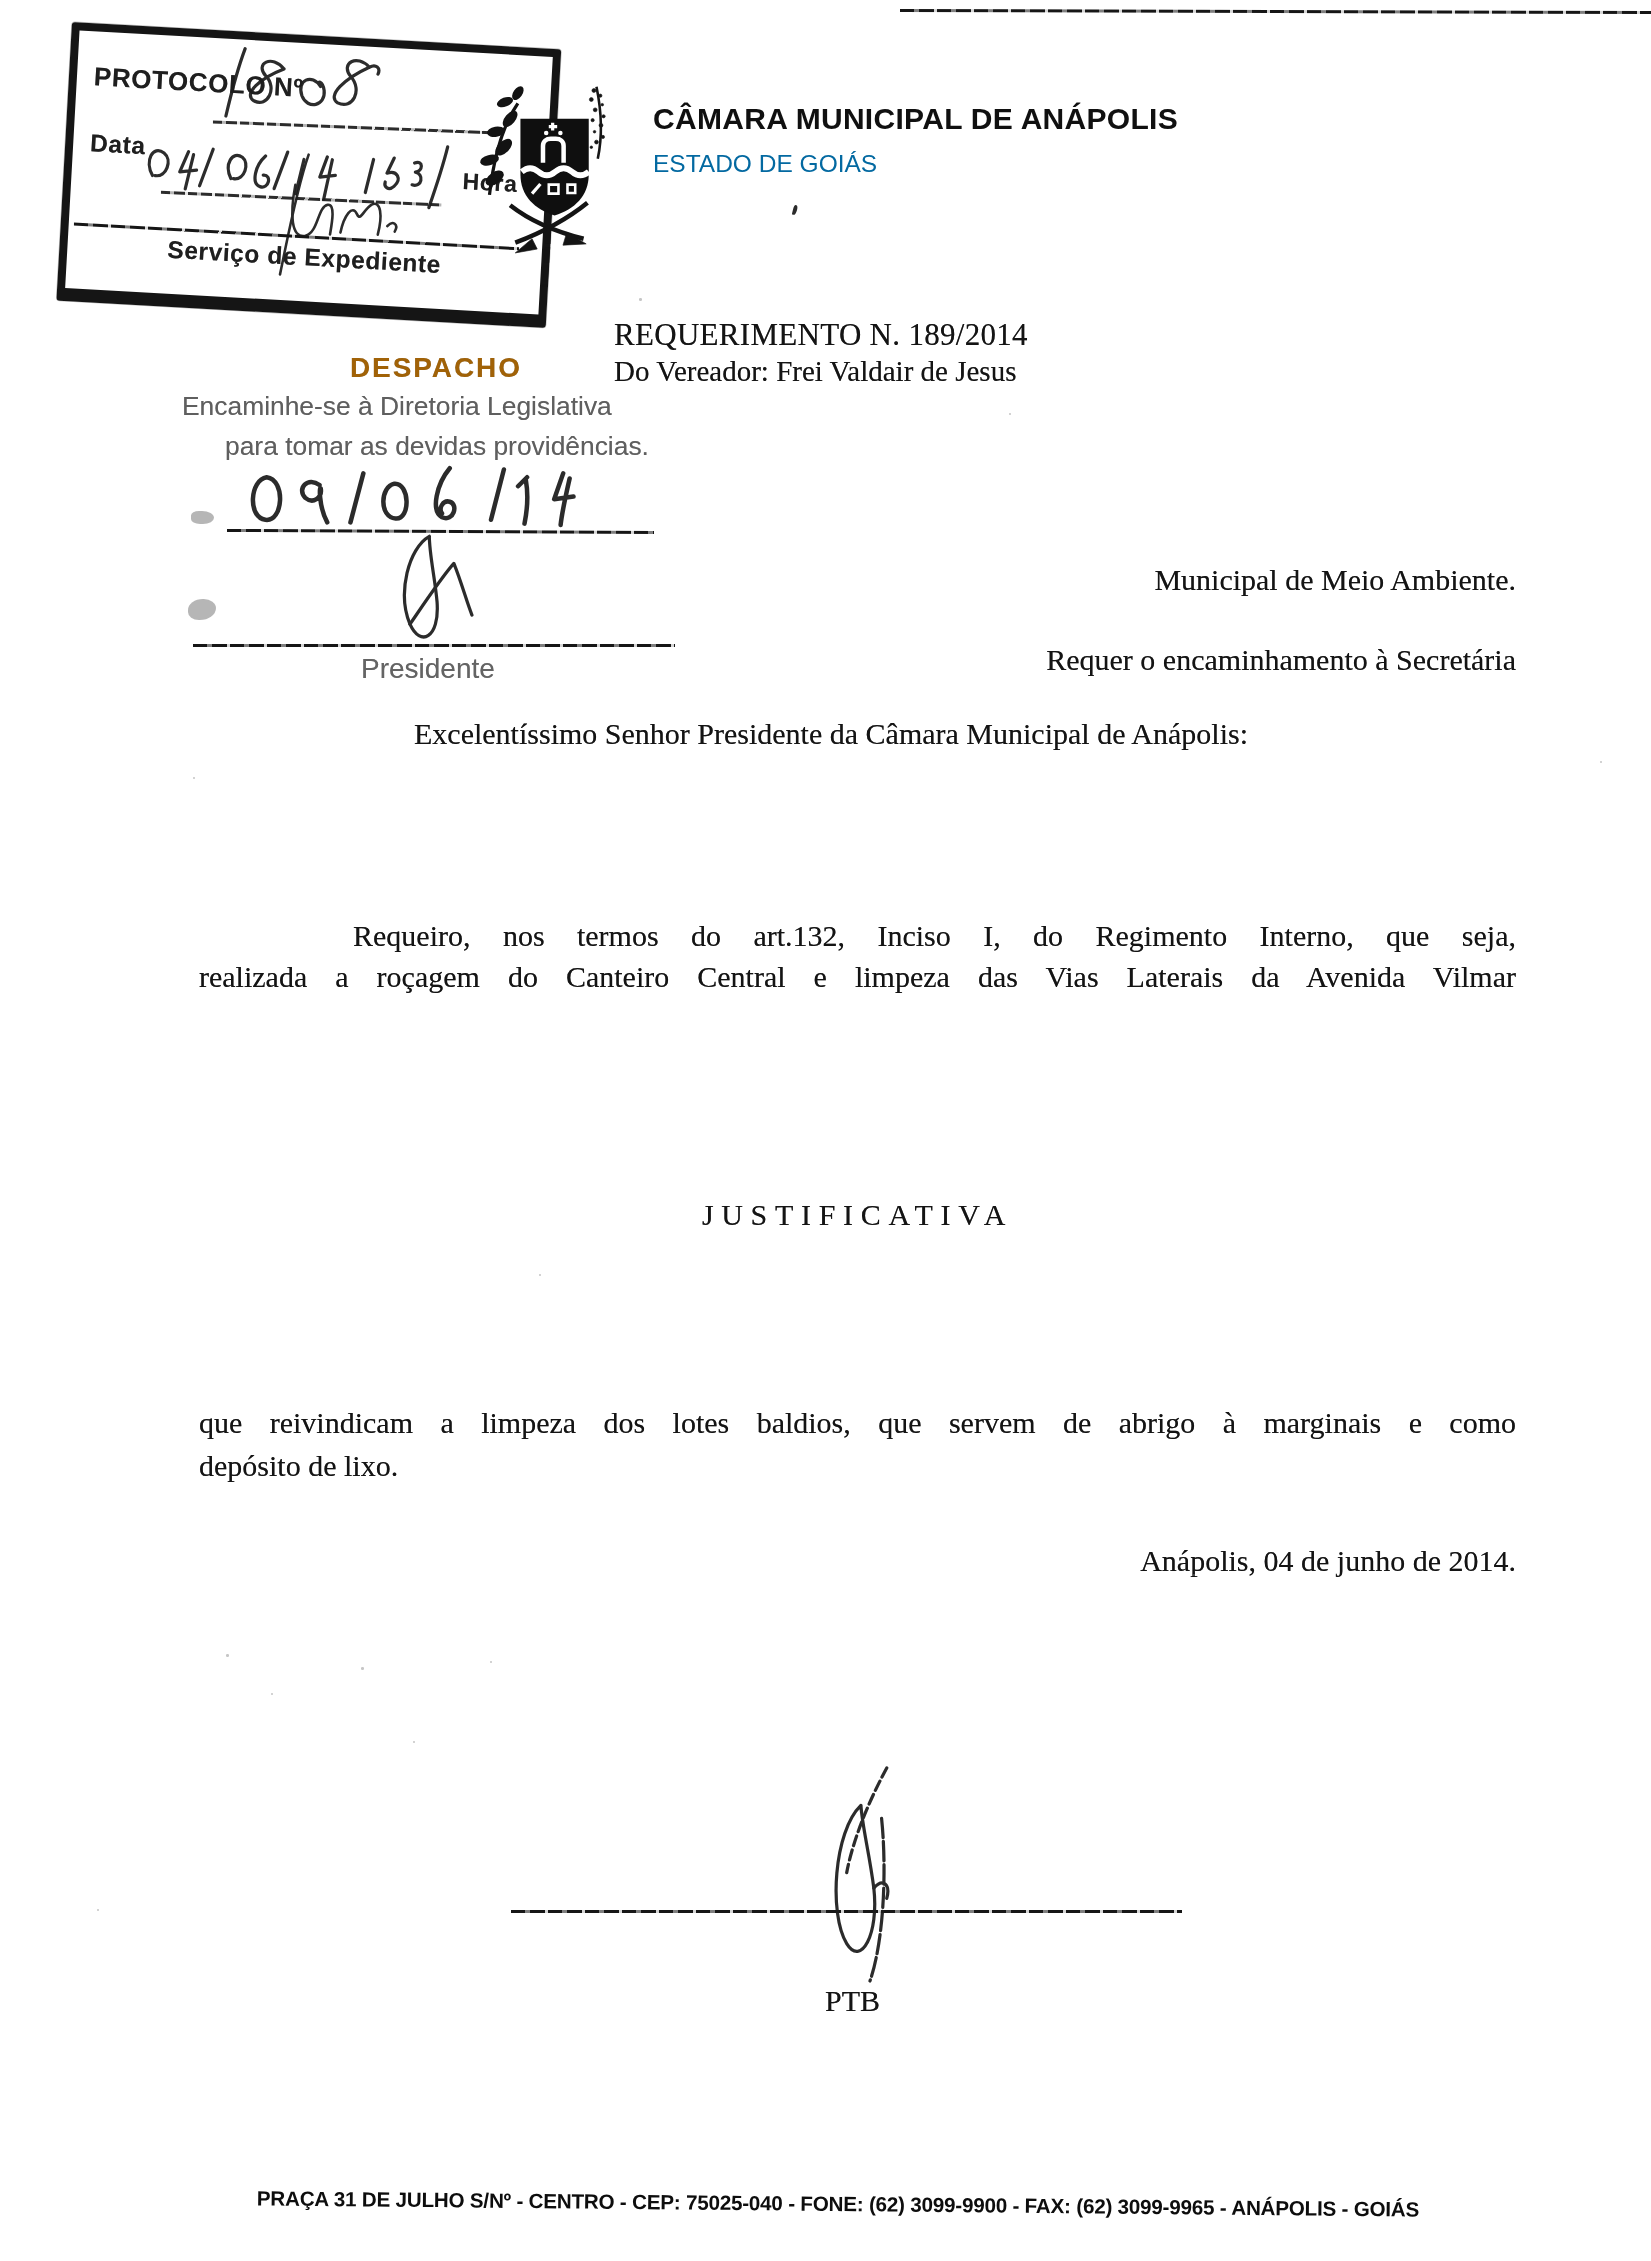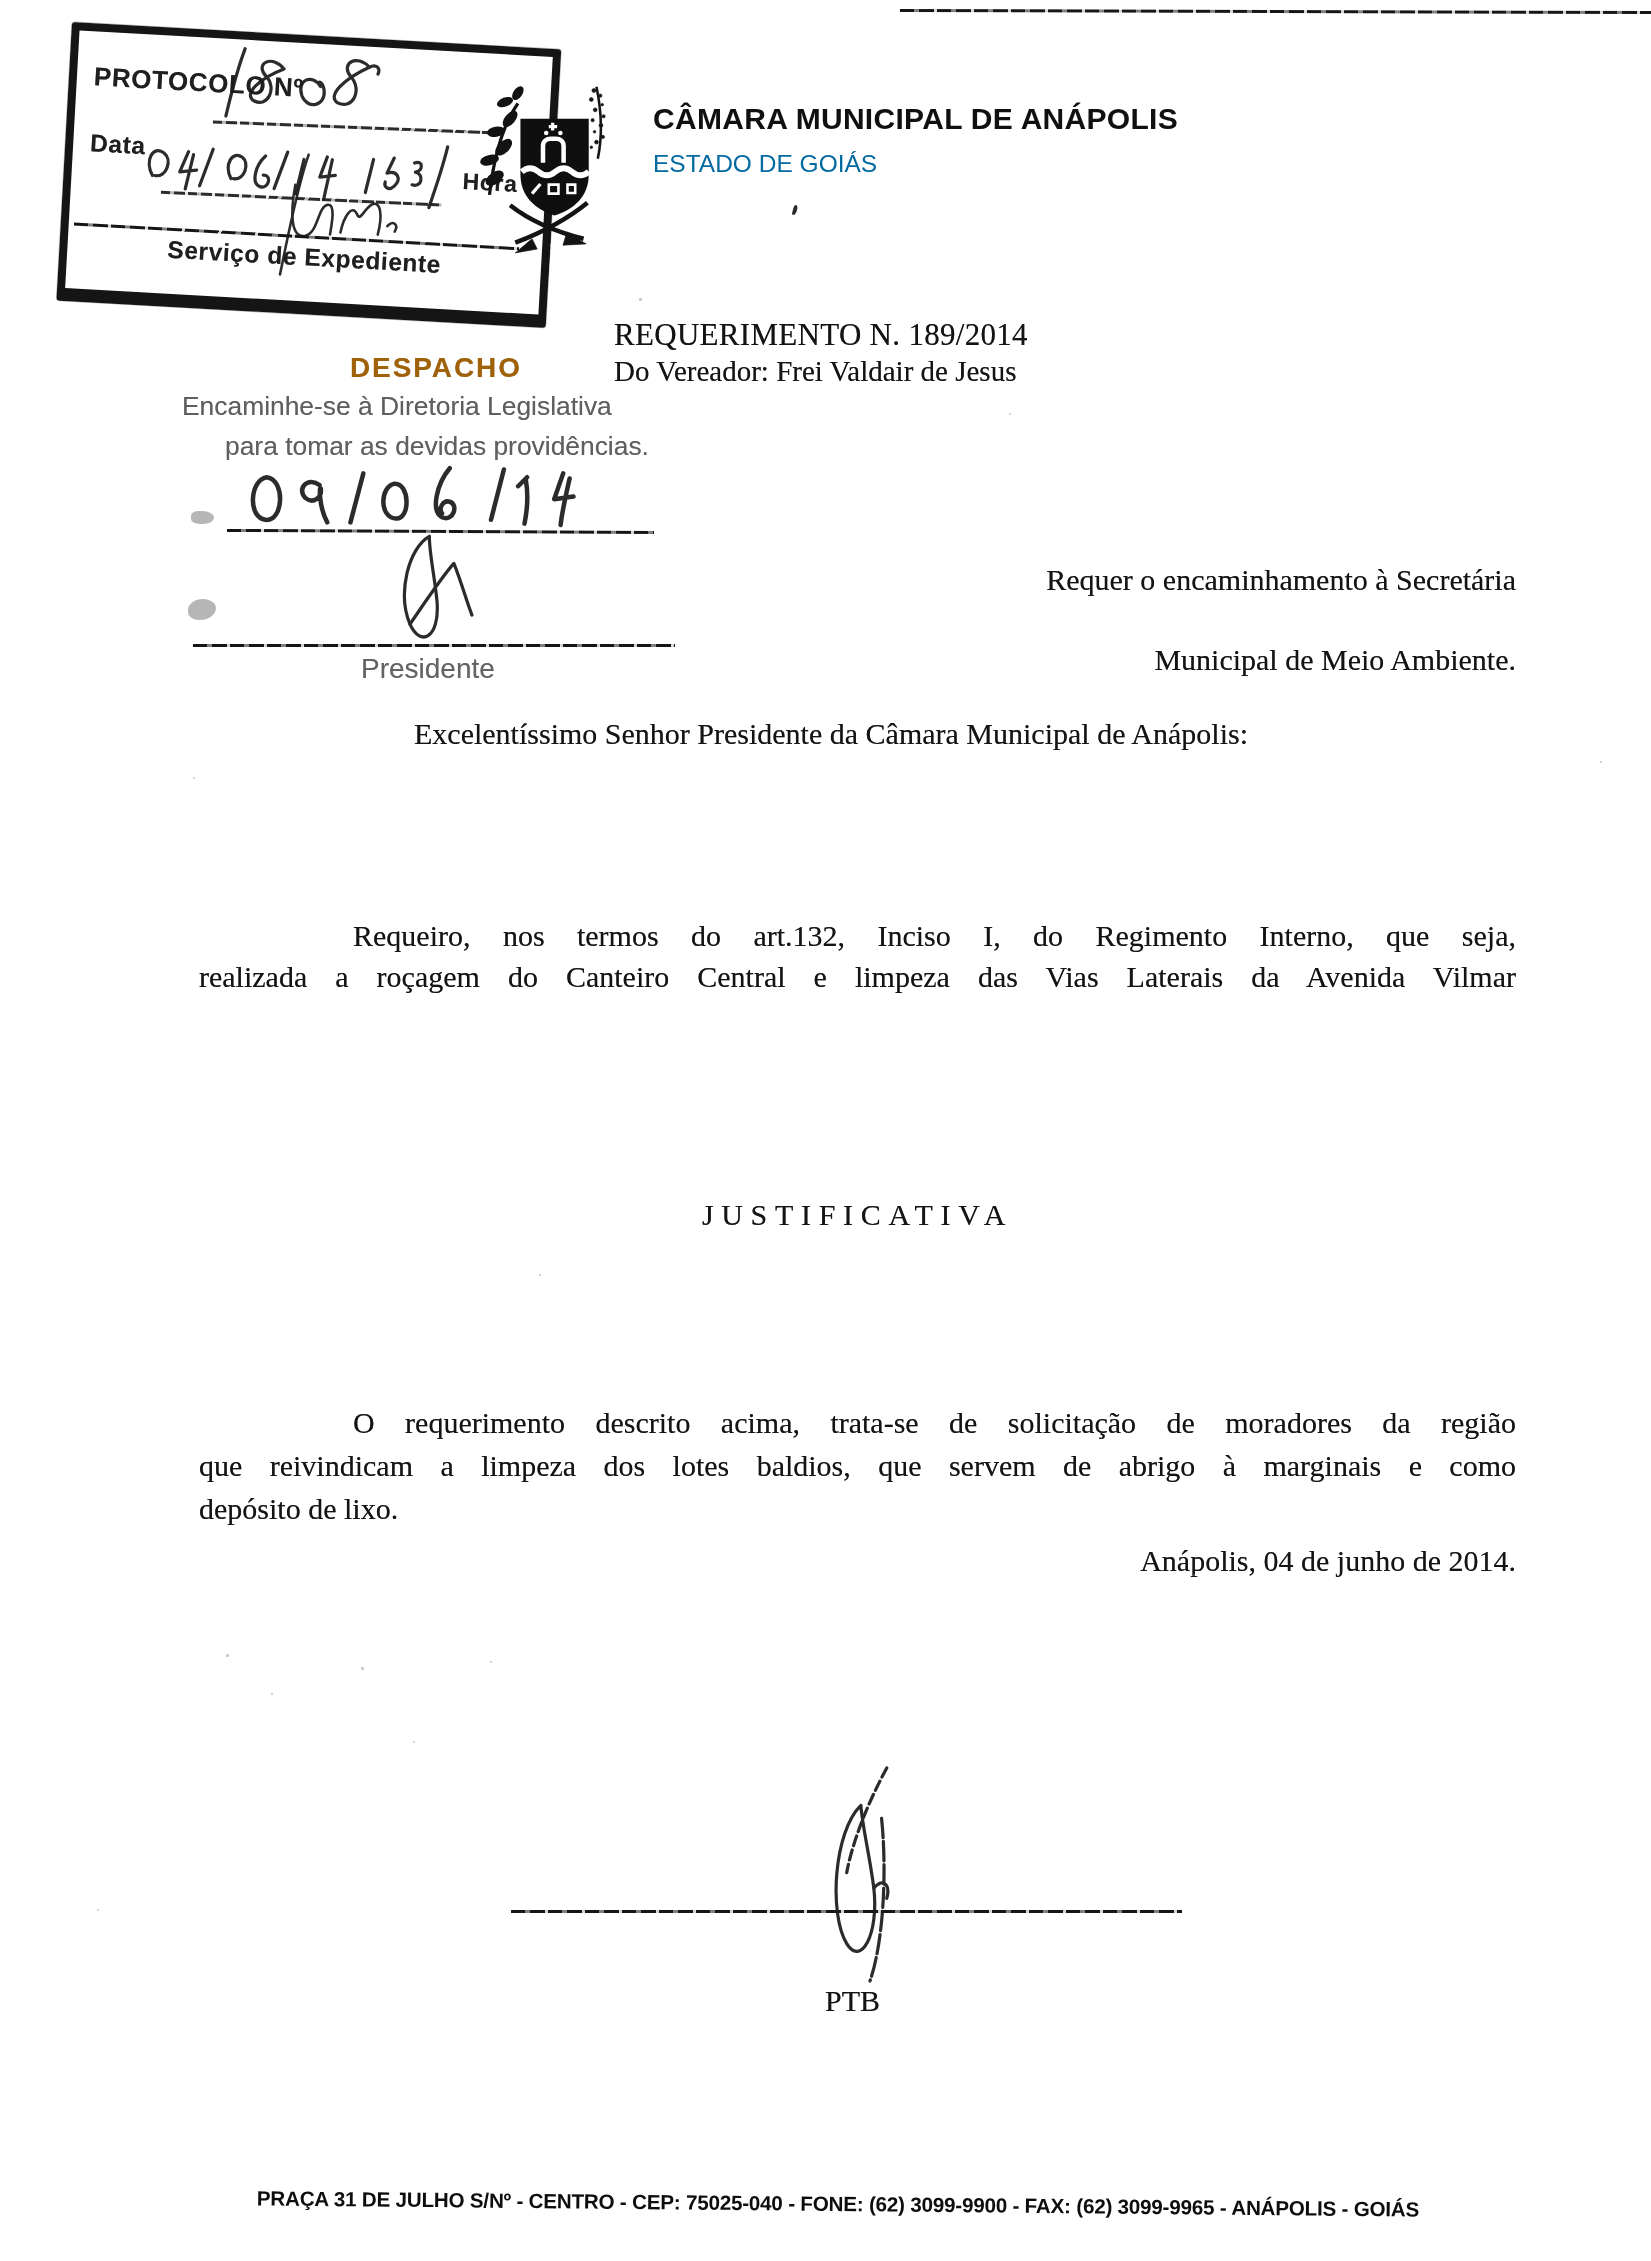--- a/index.html
+++ b/index.html
@@ -157,35 +157,34 @@
   <svg class="abs" style="left:357px;top:531px;" width="155" height="123" viewBox="0 0 240 190">
     <g class="hw" stroke-width="5">
       <path d="M112,8 C80,26 62,96 82,144 C98,180 128,166 124,110 C121,74 112,36 112,8"></path>
       <path d="M82,144 C104,112 132,70 150,50 C162,80 170,110 178,130"></path>
     </g>
   </svg>
   <div class="abs scratch" style="left:193px;top:644px;width:482px;height:3.2px;"></div>
   <div class="abs sans faded" style="left:361px;top:653px;font-size:28px;color:#646464;">Presidente</div>
 
   <div class="abs serif" style="left:871px;top:540px;width:645px;text-align:right;font-size:30px;line-height:80px;">
+    <div>Municipal de Meio Ambiente.</div>
     <div>Requer o encaminhamento à Secretária</div>
-    <div>Municipal de Meio Ambiente.</div>
   </div>
 
   <div class="abs serif" style="left:414px;top:717px;font-size:30px;">Excelentíssimo Senhor Presidente da Câmara Municipal de Anápolis:</div>
 
   <div class="abs serif" style="left:199px;top:915px;width:1317px;font-size:30px;line-height:41px;">
     <div class="line-just" style="padding-left:154px;">Requeiro, nos termos do art.132, Inciso I, do Regimento Interno,  que seja,</div>
     <div class="line-just">realizada a roçagem do Canteiro Central e limpeza das Vias Laterais da Avenida Vilmar</div>
   </div>
 
   <div class="abs serif" style="left:199px;top:1198px;width:1317px;text-align:center;font-size:30px;letter-spacing:7.7px;">JUSTIFICATIVA</div>
 
   <div class="abs serif" style="left:199px;top:1401px;width:1317px;font-size:30px;line-height:43px;">
-    <div class="line-just" style="padding-left:154px;">O requerimento descrito acima, trata-se de solicitação de moradores da região</div>
     <div class="line-just">que reivindicam a limpeza dos lotes baldios, que servem de abrigo à marginais e como</div>
     <div class="line-just line-last">depósito de lixo.</div>
   </div>
 
   <div class="abs serif" style="left:871px;top:1544px;width:645px;text-align:right;font-size:30px;">Anápolis, 04 de junho de 2014.</div>
 
   <svg class="abs" style="left:786px;top:1764px;z-index:2;" width="155" height="223" viewBox="0 0 240 345">
     <g class="hw" stroke-width="5">
       <path d="M156,6 C128,58 104,116 94,168" stroke-dasharray="16 7"></path>
       <path d="M116,64 C74,104 66,232 94,278 C116,314 144,264 136,192 C129,138 118,96 116,64"></path>

